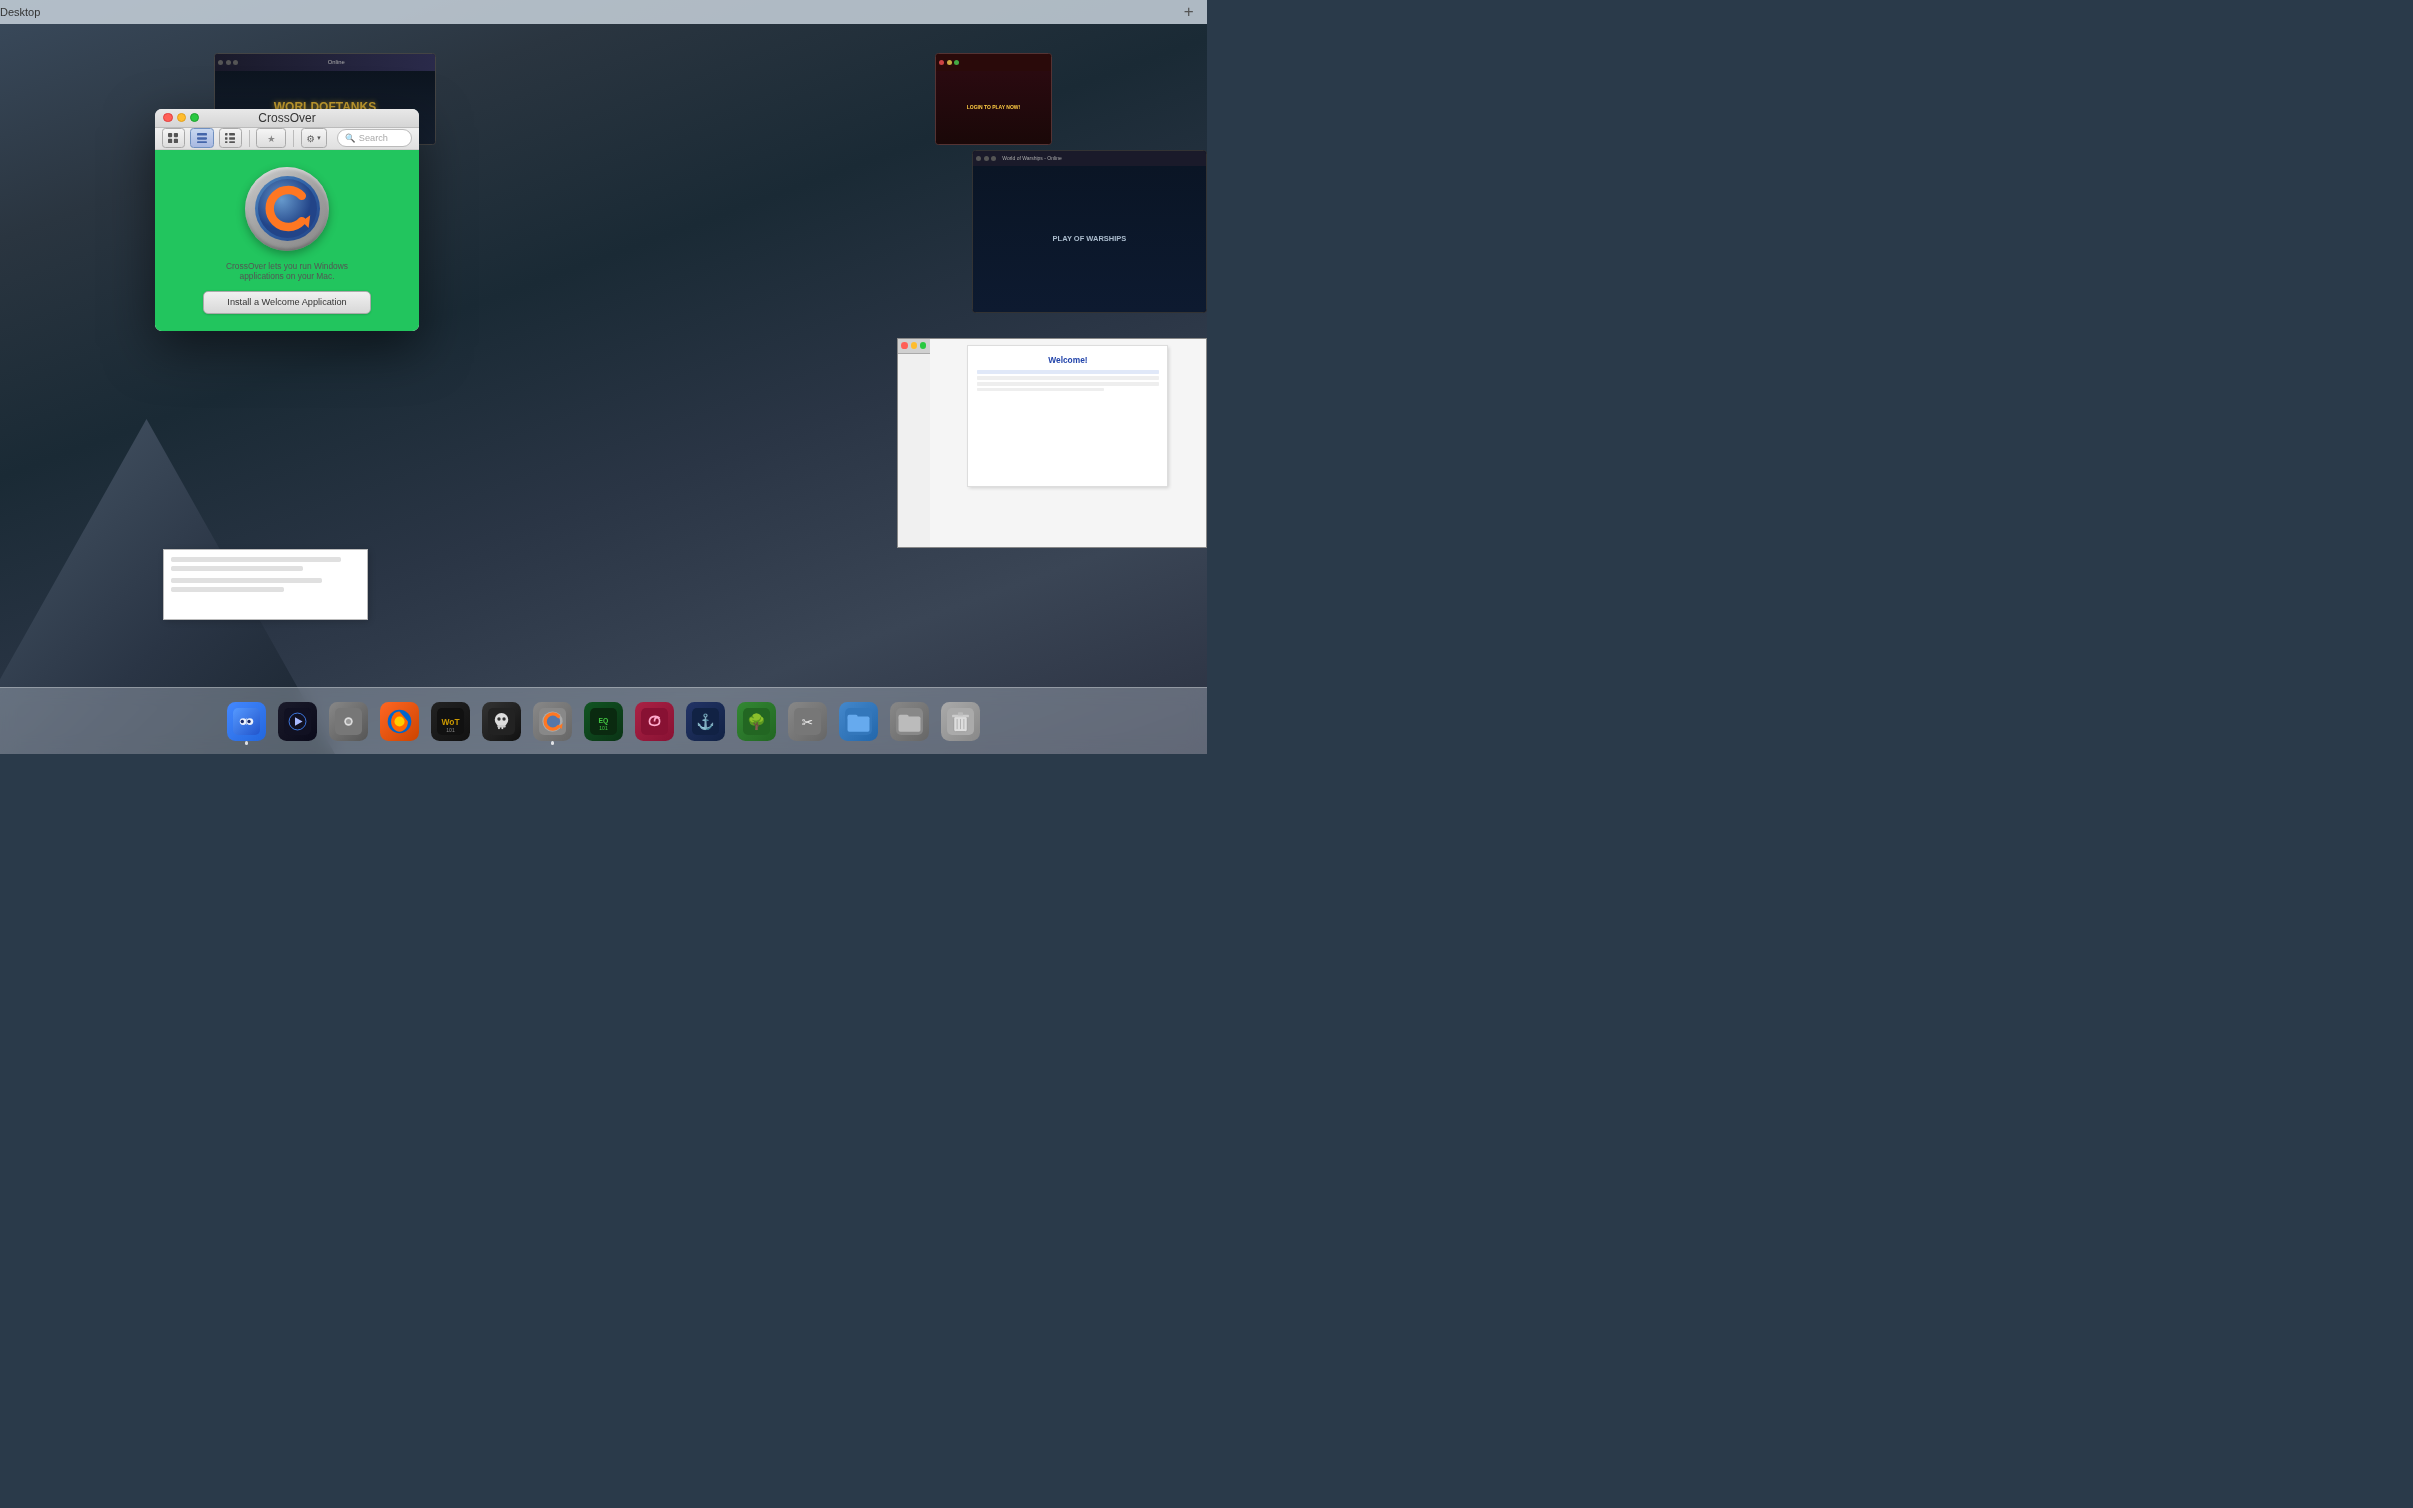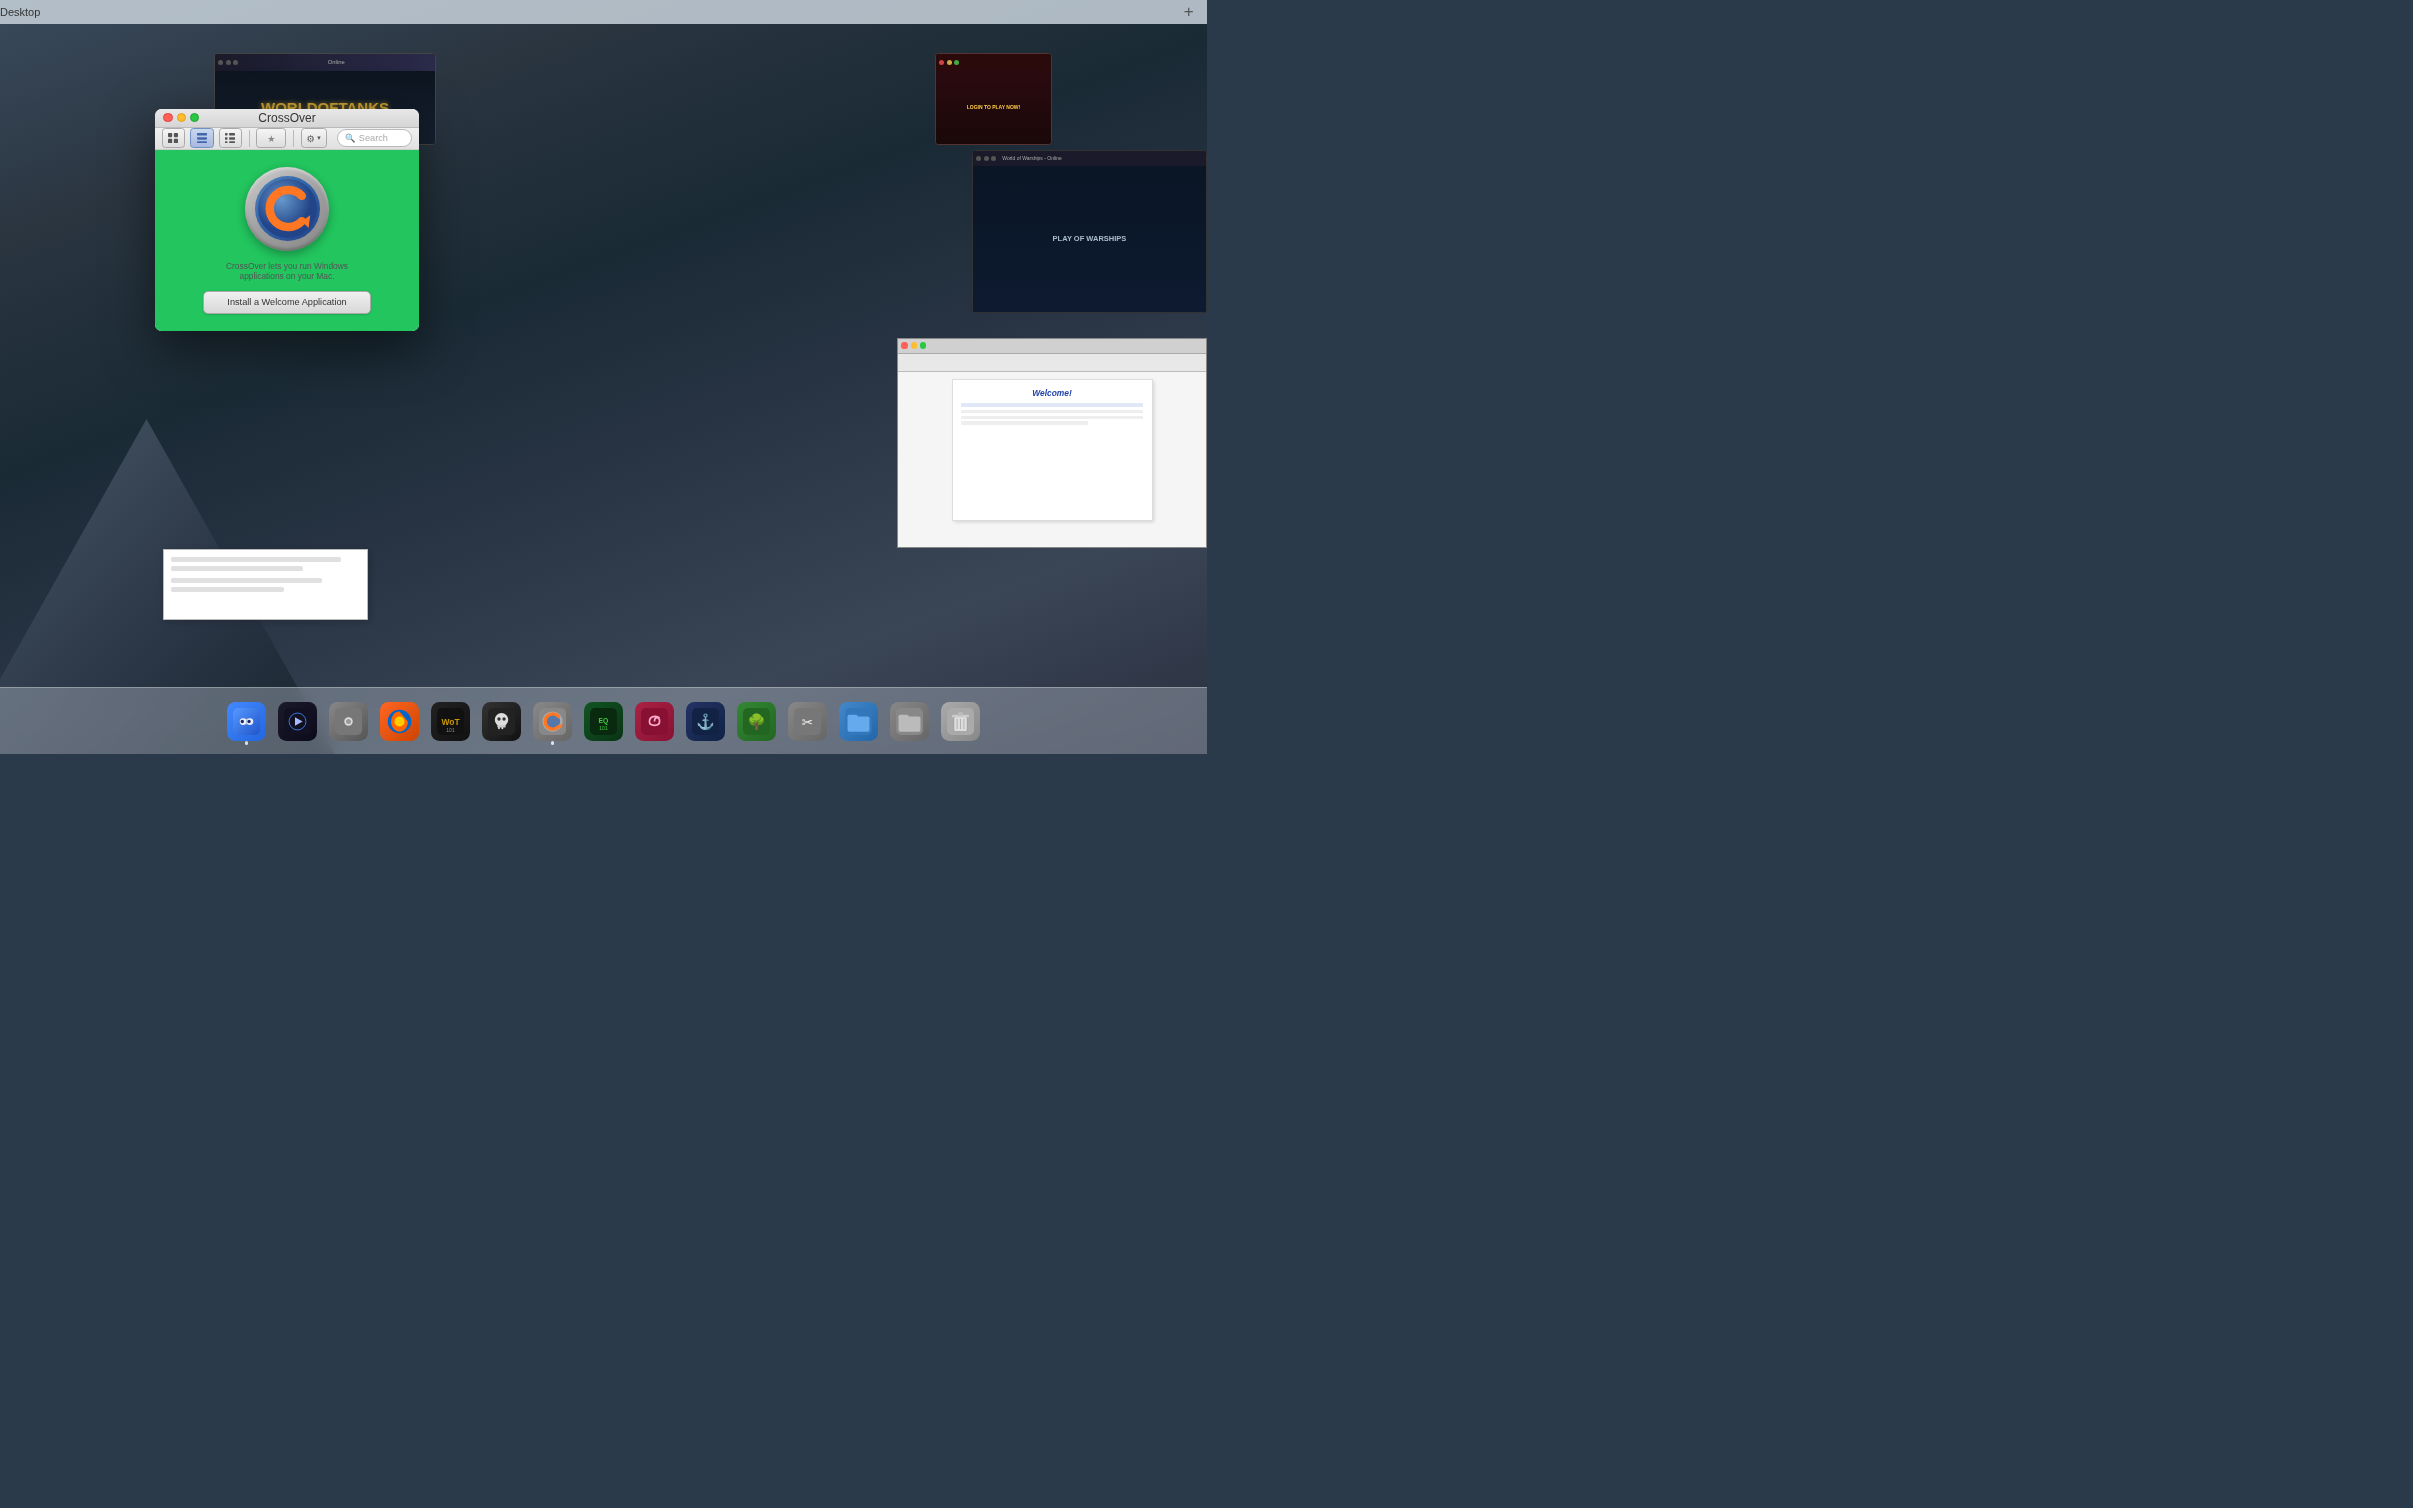--- a/index.html
+++ b/index.html
@@ -112,21 +112,21 @@
 
     .wot-body {
       flex: 1;
       background: linear-gradient(180deg, #0d1520 0%, #152030 100%);
       display: flex;
       align-items: center;
       justify-content: center;
     }
 
     .wot-logo-text {
-      font-size: 15px;
+      font-size: 12px;
       color: #c8a030;
       font-weight: 700;
       text-shadow: 0 0 5px rgba(200,160,48,0.8);
     }
 
     
     .bg-win-pirate {
       position: absolute;
       top: 29px;
       right: 155px;
@@ -604,22 +604,21 @@
       flex-direction: column;
     }
 
     .bg-win-warships {
       display: flex;
       flex-direction: column;
     }
 
     .bg-win-libre {
       display: flex;
-      flex-direction: column;
-      font-style: italic;
+      flex-direction: row;
     }
   </style>
 </head>
 <body>
 
 <div class="desktop-bg">
   <div class="mountain-left"></div>
 </div>
 
 <div class="top-bar">

